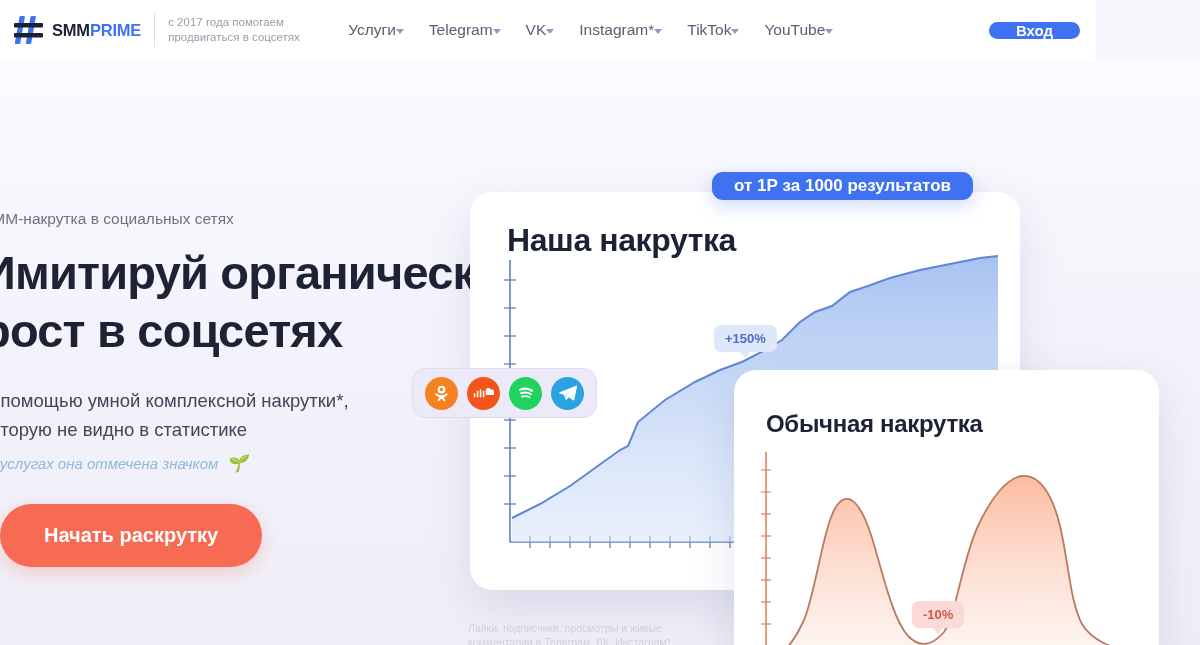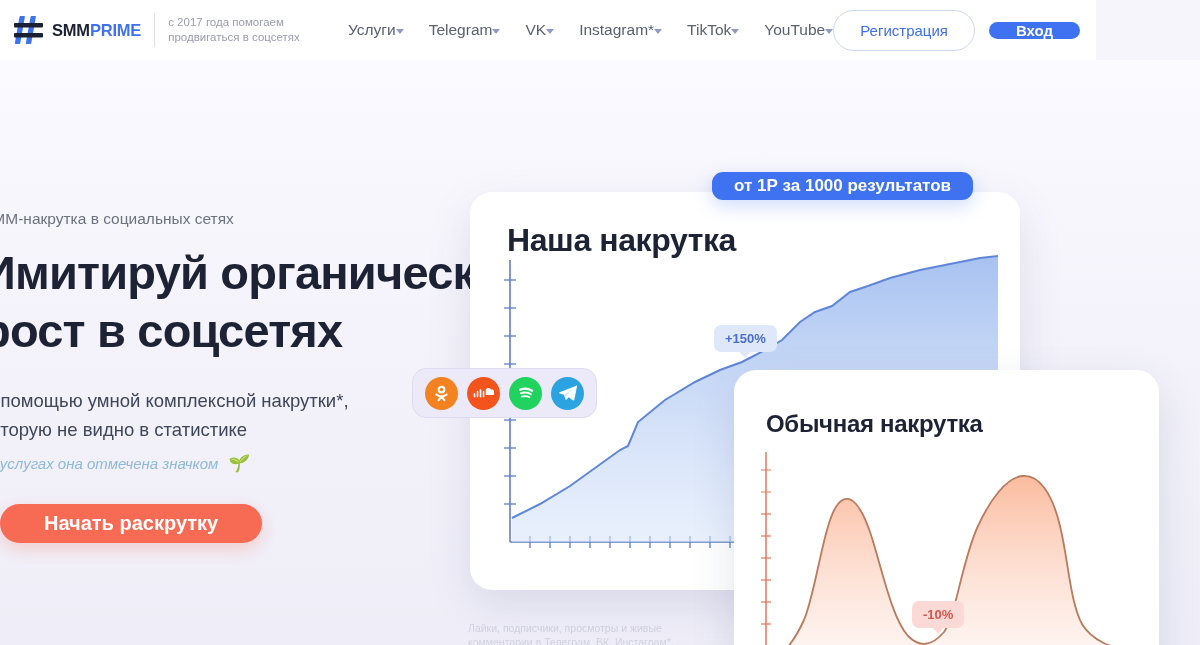--- a/index.html
+++ b/index.html
@@ -184,21 +184,21 @@
     margin-top: 30px;
     margin-left: 18px;
     display: inline-block;
     border: none;
     border-radius: 32px;
     background: #f76a54;
     color: #fff;
     font-size: 20px;
     font-weight: 700;
     font-family: "Liberation Sans", sans-serif;
-    padding: 8px 44px;
+    padding: 20px 44px;
     cursor: pointer;
     white-space: nowrap;
     box-shadow: 0 6px 18px rgba(247,106,84,0.28);
   }
 
   
   .social-pill {
     position: absolute;
     left: 412px;
     top: 308px;
@@ -404,21 +404,20 @@
       <span>TikTok</span>
       <i class="caret"></i>
     </div>
     <div class="nav-item">
       <span>YouTube</span>
       <i class="caret"></i>
     </div>
   </nav>
 
   <div class="header-actions">
-    <button class="btn-register">Регистрация</button>
     <button class="btn-login">Вход</button>
   </div>
 </div>
 
 <div class="hero">
 
   <div class="hero-text">
     <div class="eyebrow">SMM-накрутка в социальных сетях</div>
     <h1 class="headline">
       <span>Имитируй органический</span><br>

